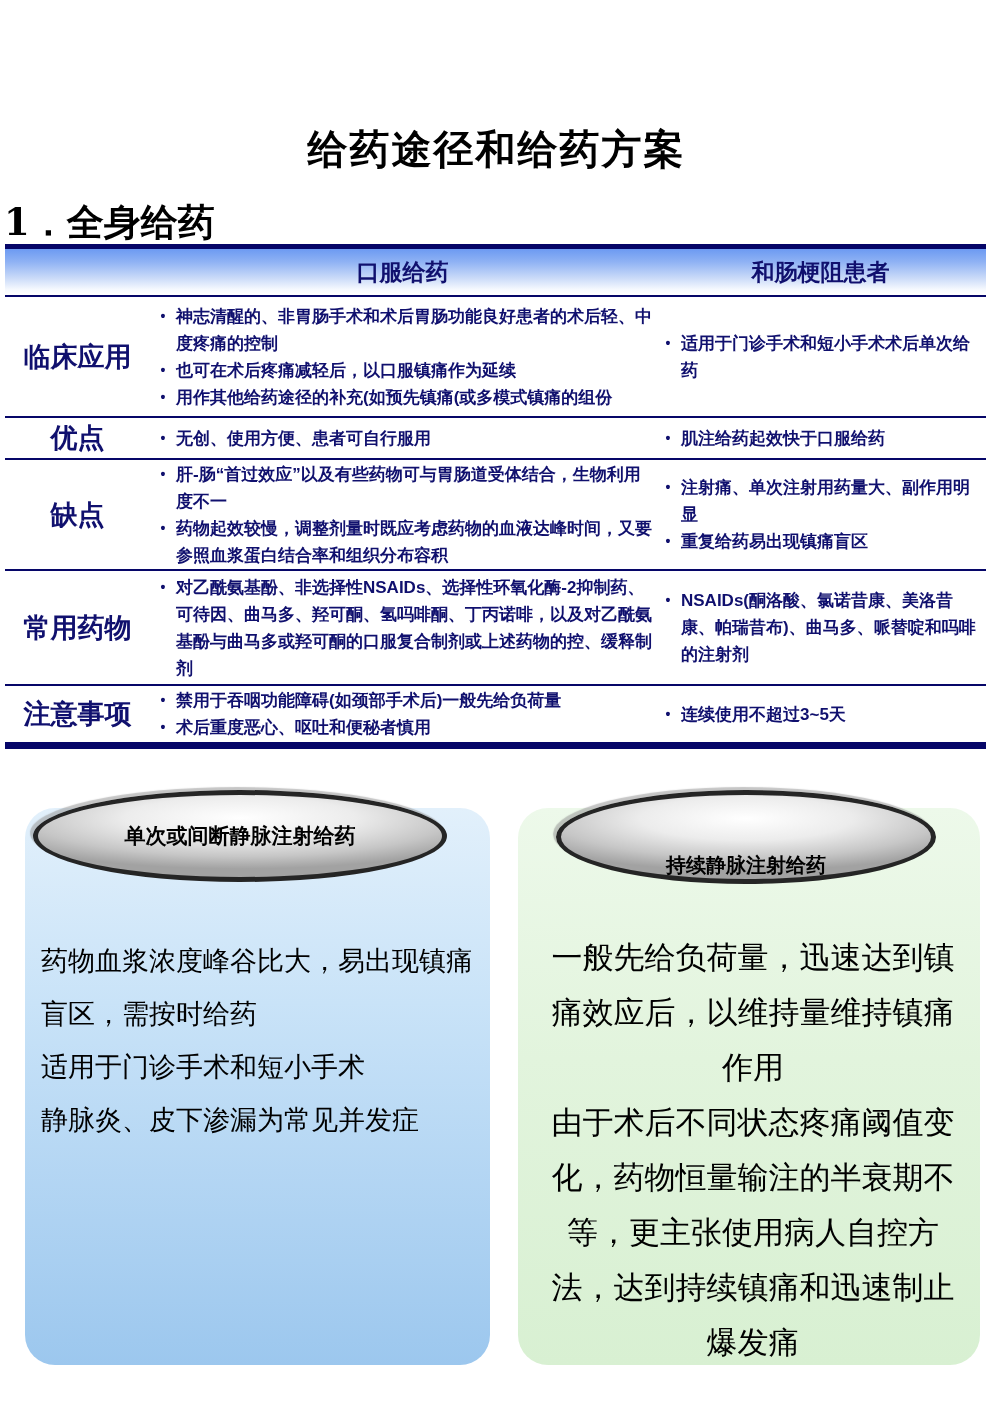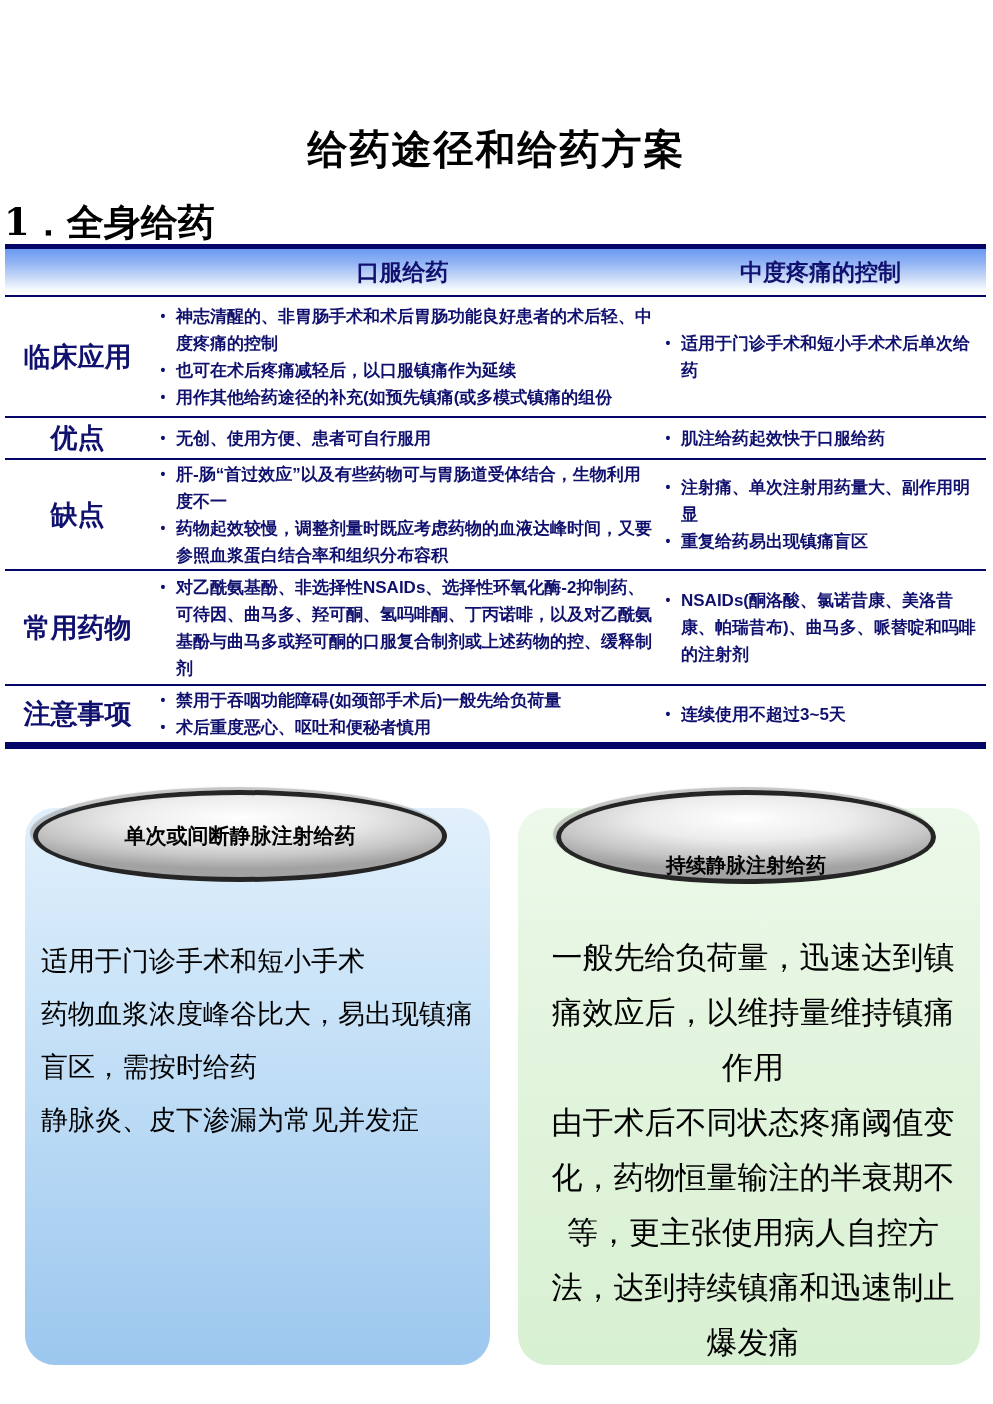--- a/index.html
+++ b/index.html
@@ -85,21 +85,21 @@
 </head>
 <body>
 
 <div class="page-title">给药途径和给药方案</div>
 <div class="section-heading">1．全身给药</div>
 
 <div class="med-table">
   <div class="t-header">
     <div class="h-spacer"></div>
     <div class="h-oral">口服给药</div>
-    <div class="h-im">中度疼痛的控制</div>
+    <div class="h-im">和肠梗阻患者</div>
   </div>
   <div id="table-rows">
       <div class="t-row">
         <div class="row-label">临床应用</div>
         <ul class="cell-list cell-oral">
           <li class="bullet-item">
             <span class="dot">•</span>
             <span>神志清醒的、非胃肠手术和术后胃肠功能良好患者的术后轻、中度疼痛的控制</span>
           </li>
           <li class="bullet-item">
@@ -189,22 +189,22 @@
             <span>连续使用不超过3~5天</span>
           </li>
         </ul>
       </div>
     </div>
   <div class="table-bottom-bar"></div>
 </div>
 
 <div class="panel panel-left">
   <div class="panel-text" id="panel-left-text">
+      <p>药物血浆浓度峰谷比大，易出现镇痛盲区，需按时给药</p>
       <p>适用于门诊手术和短小手术</p>
-      <p>药物血浆浓度峰谷比大，易出现镇痛盲区，需按时给药</p>
       <p>静脉炎、皮下渗漏为常见并发症</p>
     </div>
 </div>
 <div class="panel panel-right">
   <div class="panel-text" id="panel-right-text">
       <p>一般先给负荷量，迅速达到镇痛效应后，以维持量维持镇痛作用</p>
       <p>由于术后不同状态疼痛阈值变化，药物恒量输注的半衰期不等，更主张使用病人自控方法，达到持续镇痛和迅速制止爆发痛</p>
     </div>
 </div>
 

